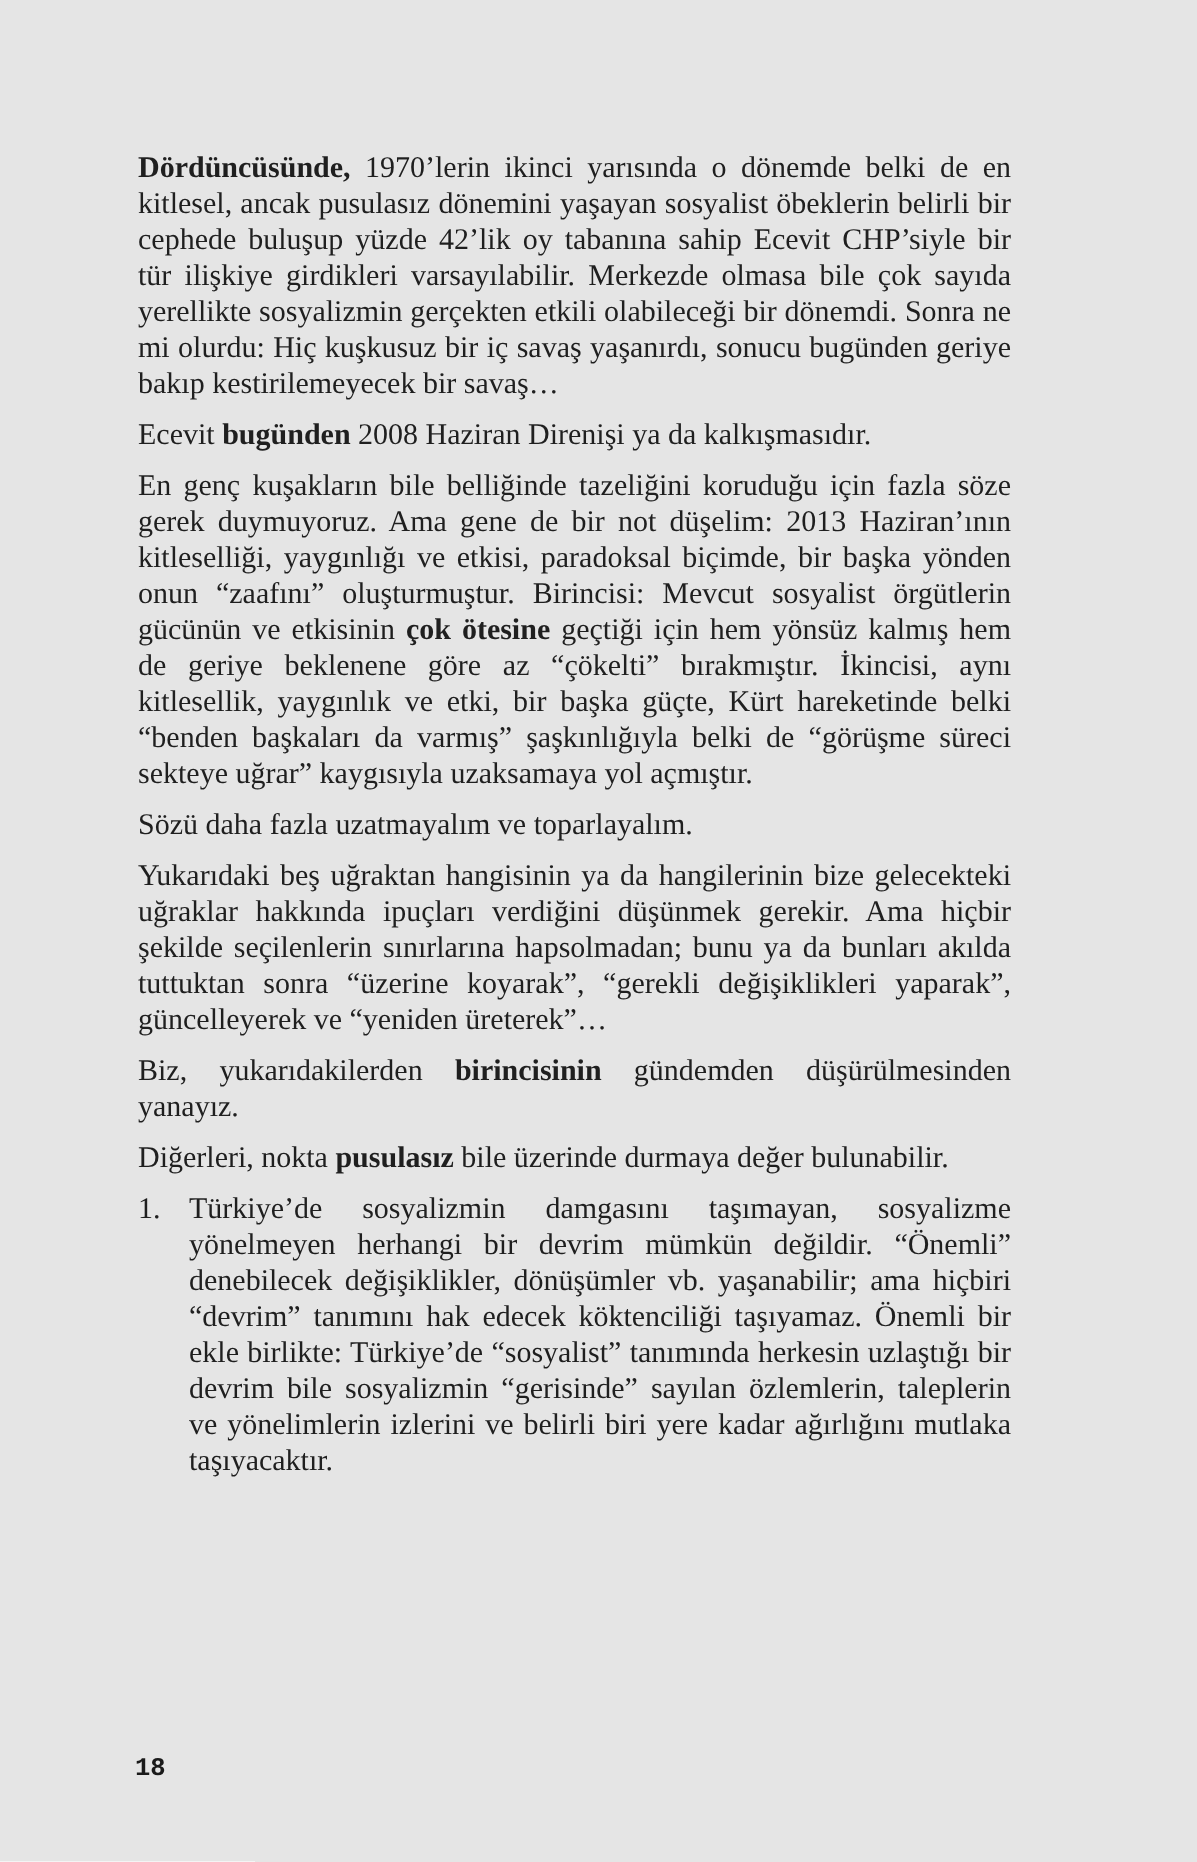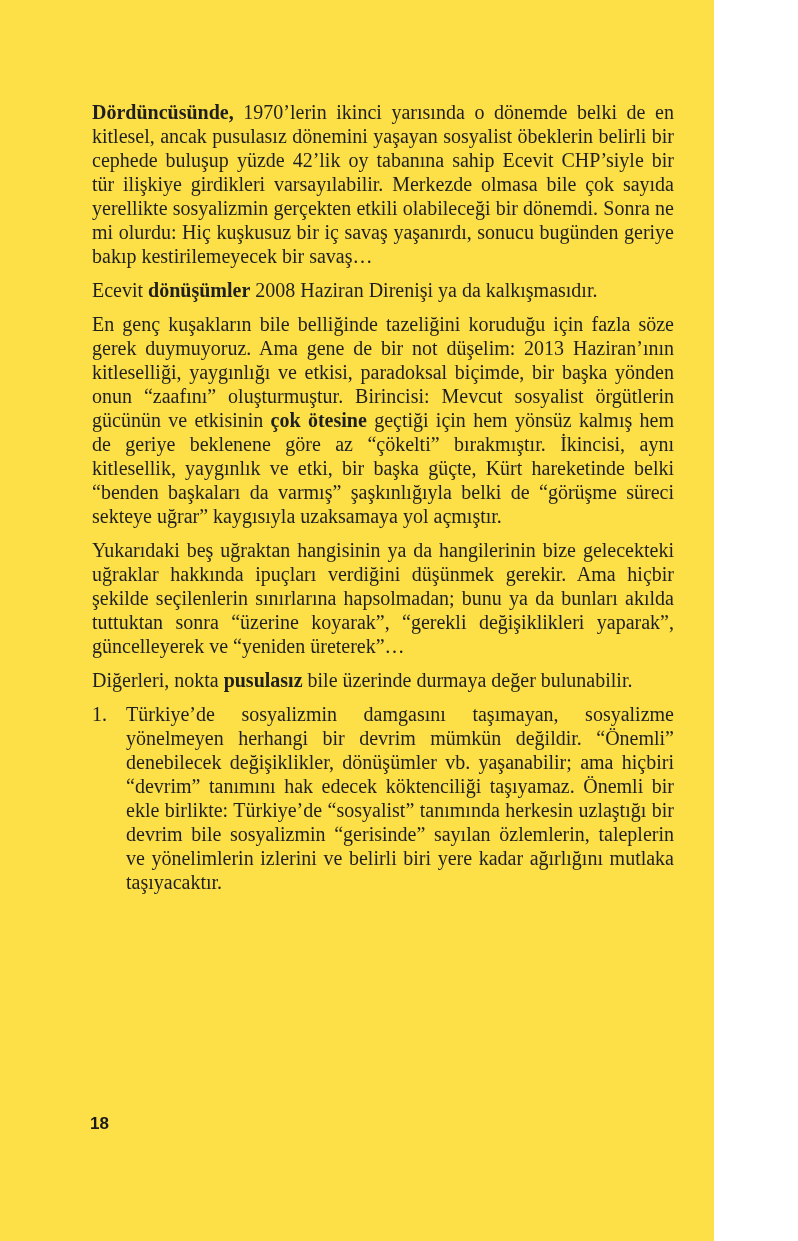--- a/index.html
+++ b/index.html
@@ -2,23 +2,23 @@
 <html lang="tr"><head>
 <meta charset="utf-8">
 <style>
   html, body {
     margin: 0;
     padding: 0;
     background: #ffffff;
   }
   .page {
     position: relative;
-    width: 714px;
+    width: 798px;
     height: 1241px;
-    background: #fde047;
+    background: #e5e5e5;
     font-family: "Liberation Serif", serif;
     color: #1f1f1f;
     overflow: hidden;
   }
   .text-block {
     position: absolute;
     left: 92px;
     top: 100px;
     width: 582px;
   }
@@ -41,42 +41,44 @@
     flex: none;
     width: 34px;
   }
   .list-text {
     flex: 1;
     text-align: justify;
   }
   .page-number {
     position: absolute;
     left: 90px;
-    top: 1114px;
-    font-family: Liberation Sans, sans-serif;
+    top: 1170px;
+    font-family: Liberation Mono, monospace;
     font-weight: bold;
     font-size: 17px;
     color: #1a1a1a;
   }
 </style>
 </head>
 <body>
 
 <div class="page">
   <div class="text-block">
 
     <p class="para"><span class="b">Dördüncüsünde,</span><span> 1970’lerin ikinci yarısında o dönemde belki de en kitlesel, ancak pusulasız dönemini yaşayan sosyalist öbeklerin belirli bir cephede buluşup yüzde 42’lik oy tabanına sahip Ecevit CHP’siyle bir tür ilişkiye girdikleri varsayılabilir. Merkezde olmasa bile çok sayıda yerellikte sosyalizmin gerçekten etkili olabileceği bir dönemdi. Sonra ne mi olurdu: Hiç kuşkusuz bir iç savaş yaşanırdı, sonucu bugünden geriye bakıp kestirilemeyecek bir savaş…</span></p>
 
-    <p class="para"><span>Ecevit </span><span class="b">dönüşümler</span><span> 2008 Haziran Direnişi ya da kalkışmasıdır.</span></p>
+    <p class="para"><span>Ecevit </span><span class="b">bugünden</span><span> 2008 Haziran Direnişi ya da kalkışmasıdır.</span></p>
 
     <p class="para"><span>En genç kuşakların bile belliğinde tazeliğini koruduğu için fazla söze gerek duymuyoruz. Ama gene de bir not düşelim: 2013 Haziran’ının kitleselliği, yaygınlığı ve etkisi, paradoksal biçimde, bir başka yönden onun “zaafını” oluşturmuştur. Birincisi: Mevcut sosyalist örgütlerin gücünün ve etkisinin </span><span class="b">çok ötesine</span><span> geçtiği için hem yönsüz kalmış hem de geriye beklenene göre az “çökelti” bırakmıştır. İkincisi, aynı kitlesellik, yaygınlık ve etki, bir başka güçte, Kürt hareketinde belki “benden başkaları da varmış” şaşkınlığıyla belki de “görüşme süreci sekteye uğrar” kaygısıyla uzaksamaya yol açmıştır.</span></p>
 
+    <p class="para"><span>Sözü daha fazla uzatmayalım ve toparlayalım.</span></p>
 
     <p class="para"><span>Yukarıdaki beş uğraktan hangisinin ya da hangilerinin bize gelecekteki uğraklar hakkında ipuçları verdiğini düşünmek gerekir. Ama hiçbir şekilde seçilenlerin sınırlarına hapsolmadan; bunu ya da bunları akılda tuttuktan sonra “üzerine koyarak”, “gerekli değişiklikleri yaparak”, güncelleyerek ve “yeniden üreterek”…</span></p>
 
+    <p class="para"><span>Biz, yukarıdakilerden </span><span class="b">birincisinin</span><span> gündemden düşürülmesinden yanayız.</span></p>
 
     <p class="para"><span>Diğerleri, nokta </span><span class="b">pusulasız</span><span> bile üzerinde durmaya değer bulunabilir.</span></p>
 
 
     <div class="list-row">
       <span class="list-marker">1.</span>
       <span class="list-text">Türkiye’de sosyalizmin damgasını taşımayan, sosyalizme yönelmeyen herhangi bir devrim mümkün değildir. “Önemli” denebilecek değişiklikler, dönüşümler vb. yaşanabilir; ama hiçbiri “devrim” tanımını hak edecek köktenciliği taşıyamaz. Önemli bir ekle birlikte: Türkiye’de “sosyalist” tanımında herkesin uzlaştığı bir devrim bile sosyalizmin “gerisinde” sayılan özlemlerin, taleplerin ve yönelimlerin izlerini ve belirli biri yere kadar ağırlığını mutlaka taşıyacaktır.</span>
     </div>
 
   </div>

